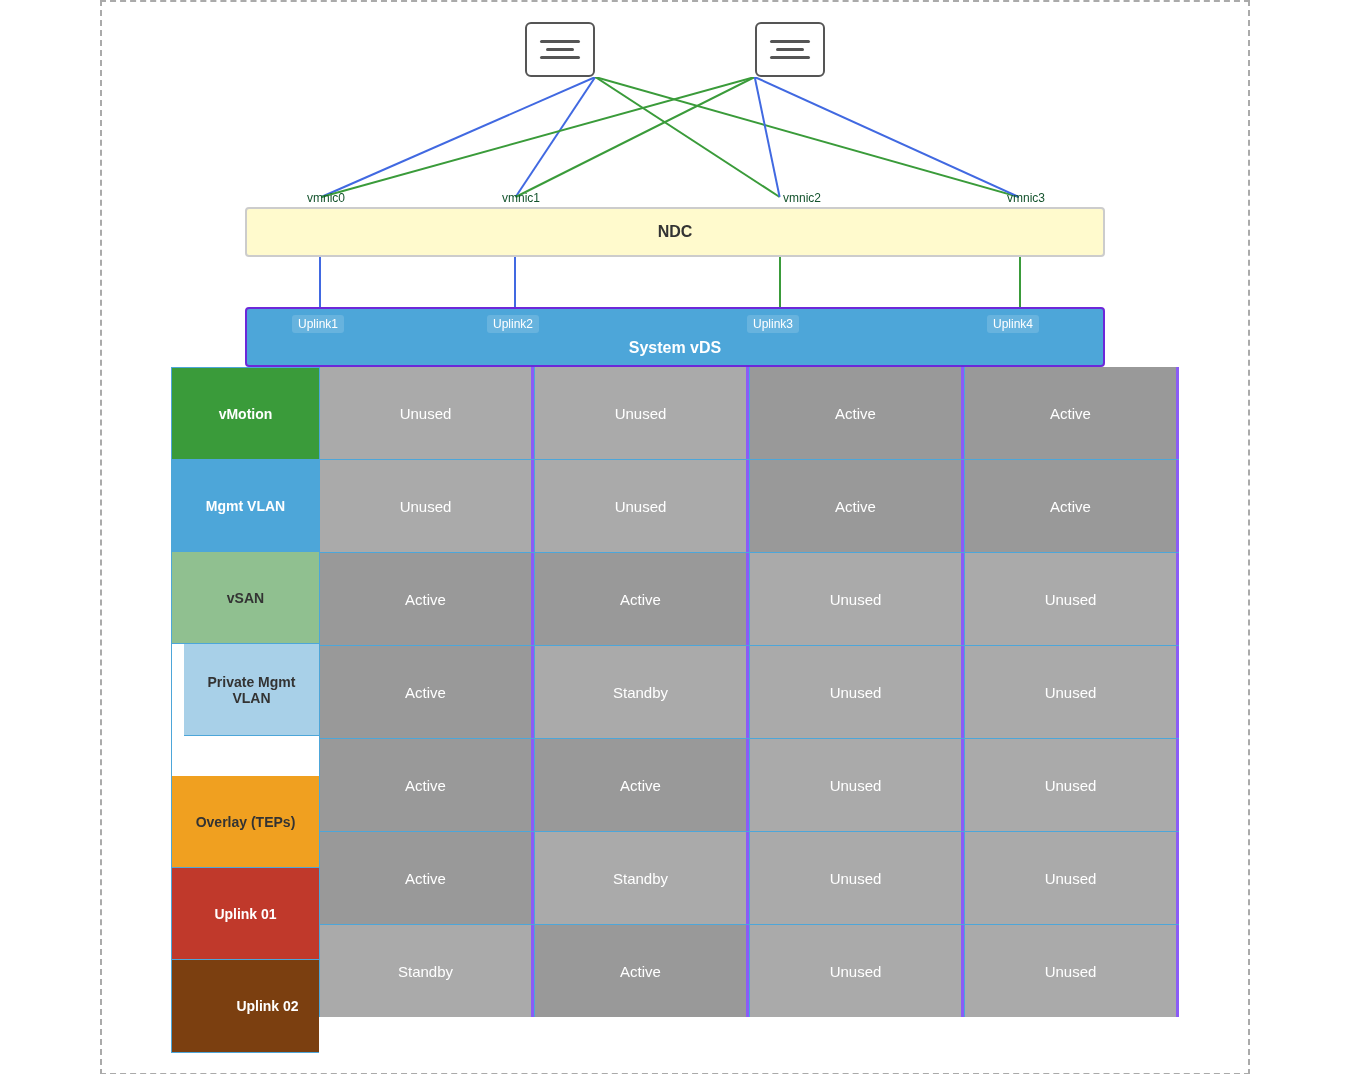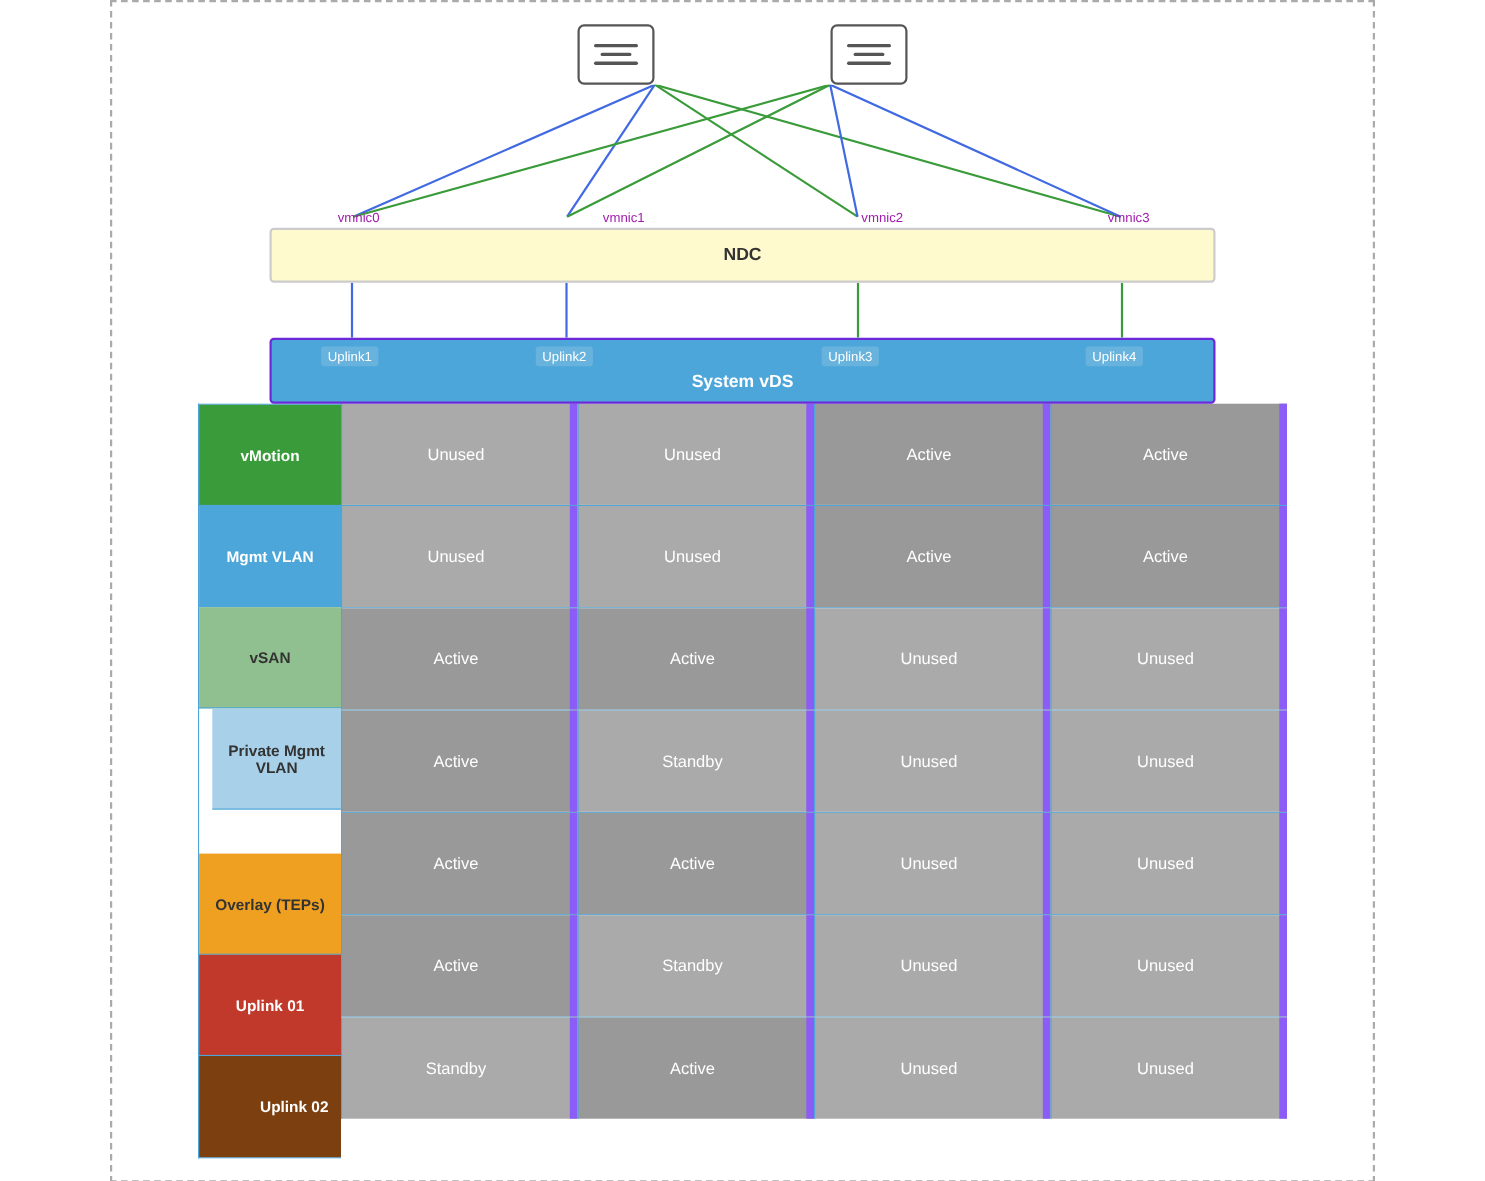--- a/index.html
+++ b/index.html
@@ -81,25 +81,25 @@
       left: 50%;
       transform: translateX(-50%);
       font-weight: bold;
       font-size: 16px;
       color: #333;
     }
     .vmnic-label {
       position: absolute;
       top: -18px;
       font-size: 12px;
-      color: #a21caf;
+      color: #14532d;
       white-space: nowrap;
     }
     .vmnic0 { left: 60px; }
-    .vmnic1 { left: 255px; margin-left: 46px; }
+    .vmnic1 { left: 255px; }
     .vmnic2 { left: 536px; }
     .vmnic3 { left: 760px; }
 
     
     .vds-section {
       display: flex;
       justify-content: center;
       margin-bottom: 0;
     }
     .vds-bar {
@@ -136,21 +136,21 @@
 
     
     .main-layout {
       display: flex;
       justify-content: center;
       margin-top: 0;
     }
     .labels-col {
       display: flex;
       flex-direction: column;
-      width: 130px;
+      width: 148px;
       border: 1px solid #4da6d9;
       border-right: none;
     }
     .label-cell {
       flex: 1;
       display: flex;
       align-items: center;
       justify-content: center;
       text-align: center;
       font-weight: bold;
@@ -178,21 +178,21 @@
     }
     .grid-row {
       display: flex;
       border-bottom: 1px solid #4da6d9;
     }
     .grid-row:last-child {
       border-bottom: none;
     }
     .grid-cell {
       flex: 1;
-      border-right: 7px solid #8b5cf6;
+      border-right: 3px solid #8b5cf6;
       display: flex;
       align-items: center;
       justify-content: center;
       font-size: 15px;
       font-weight: 500;
       min-height: 92px;
       border-left: 1px solid #4da6d9;
     }
     .grid-cell:first-child {
       border-left: 1px solid #4da6d9;

